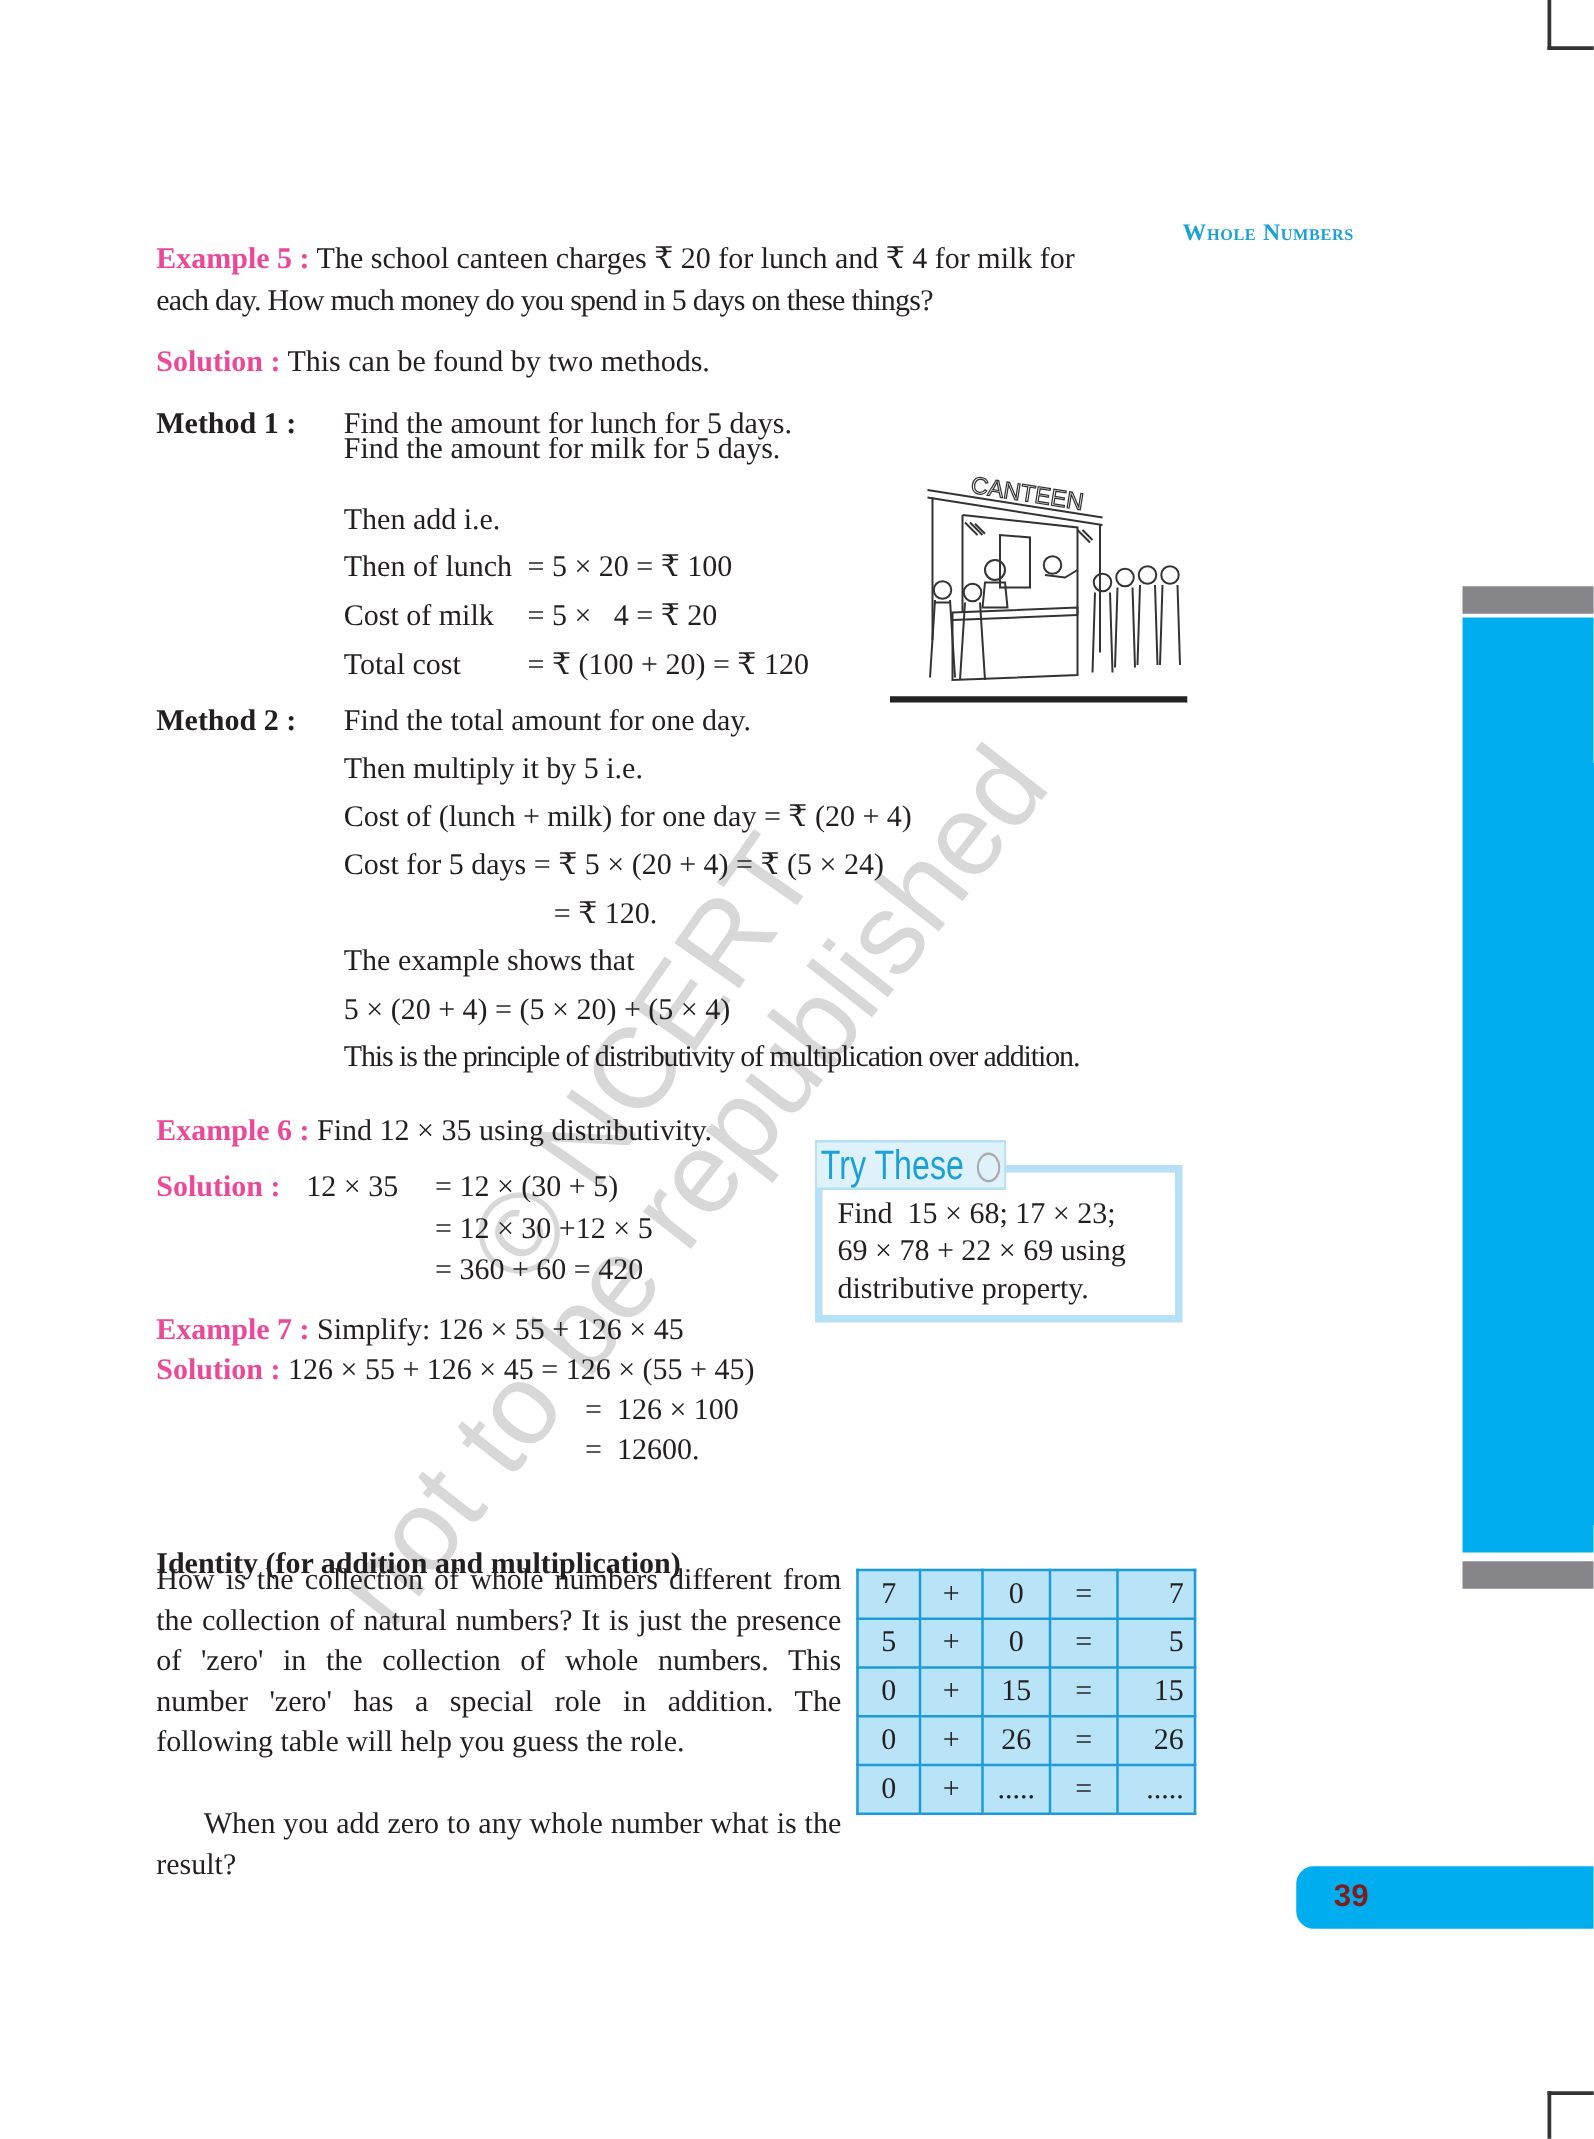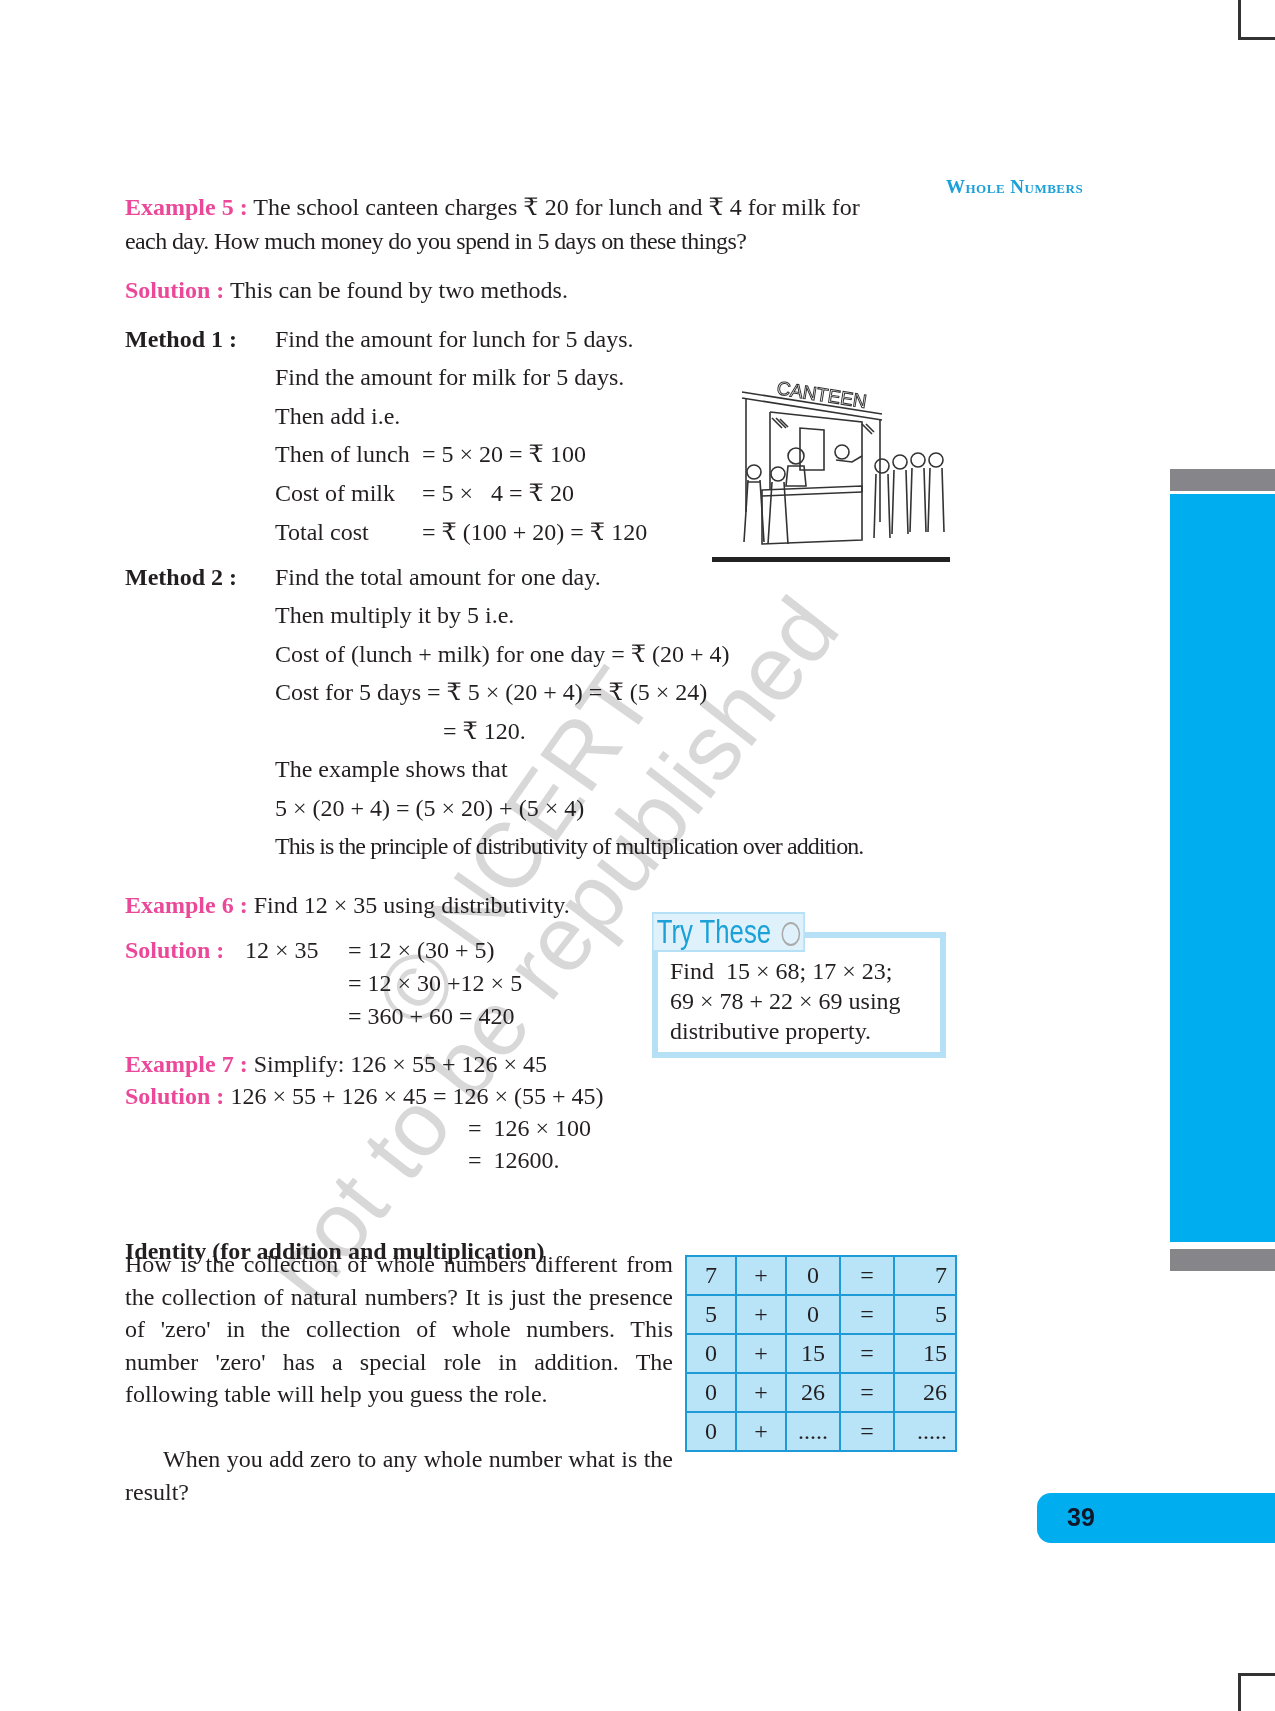--- a/index.html
+++ b/index.html
@@ -10,21 +10,21 @@
   .blue { color:#ec4899; font-weight:bold; }
   .bold { font-weight:bold; }
   .crop { position:absolute; border-color:#333; border-style:solid; }
   .running-head { font-family:"Liberation Serif", serif; font-weight:bold; color:#1ba1d8;
       font-size:19px; font-variant:small-caps; letter-spacing:0.5px; }
   .side-gray { position:absolute; left:1170px; width:105px; height:22px; background:#86868a; }
   .side-blue { position:absolute; left:1170px; width:105px; background:#00aeef; }
   .page-tab { position:absolute; left:1037px; top:1493px; width:238px; height:50px; background:#00aeef;
       border-radius:14px 0 0 14px; }
   .page-num { position:absolute; left:30px; top:10px; font-family:"Liberation Sans", sans-serif;
-      font-weight:bold; font-size:25px; color:#0f172a; }
+      font-weight:bold; font-size:25px; color:#7f1d1d; }
   .try-box { position:absolute; left:652px; top:932px; width:294px; height:126px;
       border:6px solid #b5e0f5; box-sizing:border-box; background:#fff; }
   .try-title { position:absolute; left:652px; top:912px; height:36px; padding:0 4px;
       background:#dff2fb; border:2px solid #b5e0f5; font-family:"Liberation Sans", sans-serif;
       font-size:33px; line-height:36px; color:#1ba1d8; transform:scaleX(0.78); transform-origin:left center; }
   .id-table { position:absolute; left:685px; top:1255px; border-collapse:collapse;
       background:#b9e4f8; }
   .id-table td { border:2px solid #1e9ad6; height:37px; text-align:center;
       font-size:24px; padding:0; }
   .watermark { position:absolute; font-family:"Liberation Sans", "DejaVu Sans", sans-serif;
@@ -53,21 +53,21 @@
 </div>
 <div class="abs t" style="left:125px;top:227px;letter-spacing:-0.6px;">each day. How much money do you spend in 5 days on these things?</div>
 
 <div class="abs t" style="left:125px;top:276px;">
   <span class="blue">Solution :</span>
   <span>This can be found by two methods.</span>
 </div>
 
 <div class="abs t bold" style="left:125px;top:325px;">Method 1 :</div>
 <div class="abs t" style="left:275px;top:325px;">Find the amount for lunch for 5 days.</div>
-<div class="abs t" style="left:275px;top:363px;text-align:center;">Find the amount for milk for 5 days.</div>
+<div class="abs t" style="left:275px;top:345px;text-align:center;">Find the amount for milk for 5 days.</div>
 <div class="abs t" style="left:275px;top:402px;">Then add i.e.</div>
 
 <div class="abs t" style="left:275px;top:440px;">Then of lunch</div>
 <div class="abs t" style="left:422px;top:440px;white-space:pre;">= 5 × 20 = ₹ 100</div>
 <div class="abs t" style="left:275px;top:479px;">Cost of milk</div>
 <div class="abs t" style="left:422px;top:479px;white-space:pre;">= 5 ×   4 = ₹ 20</div>
 <div class="abs t" style="left:275px;top:518px;">Total cost</div>
 <div class="abs t" style="left:422px;top:518px;">= ₹ (100 + 20) = ₹ 120</div>
 
 <div class="abs" style="left:712px;top:362px;width:238px;height:202px;">

